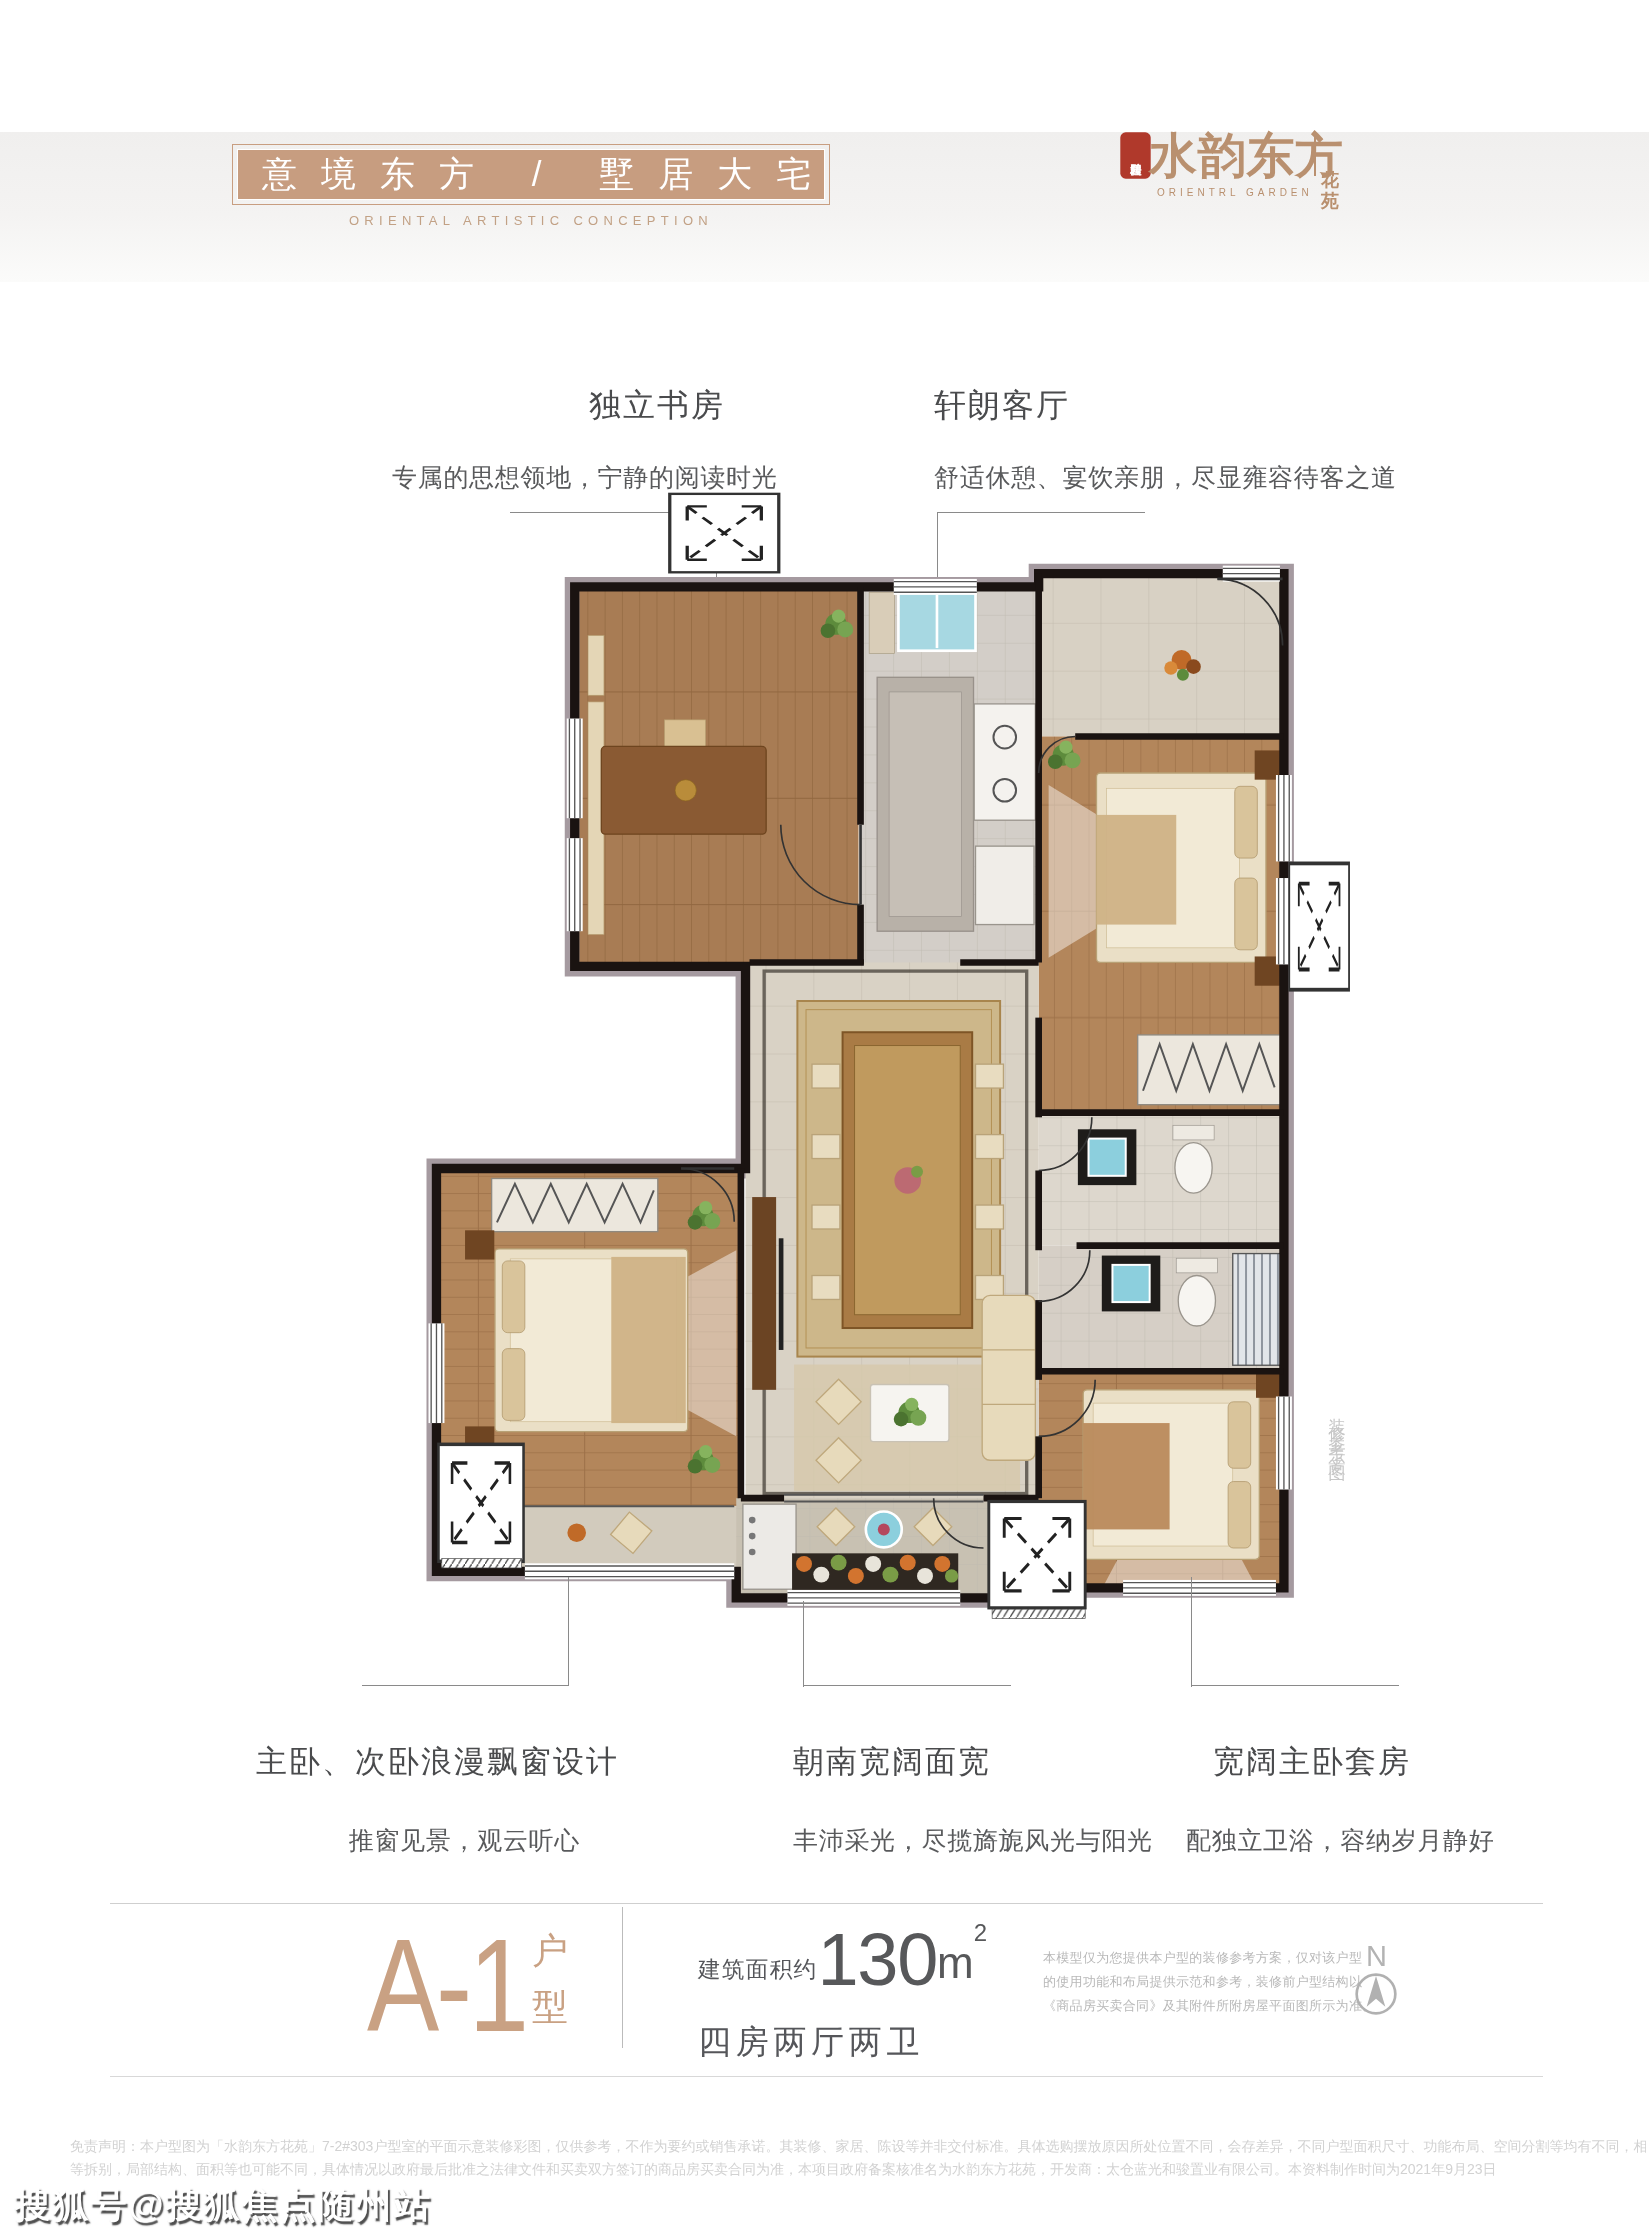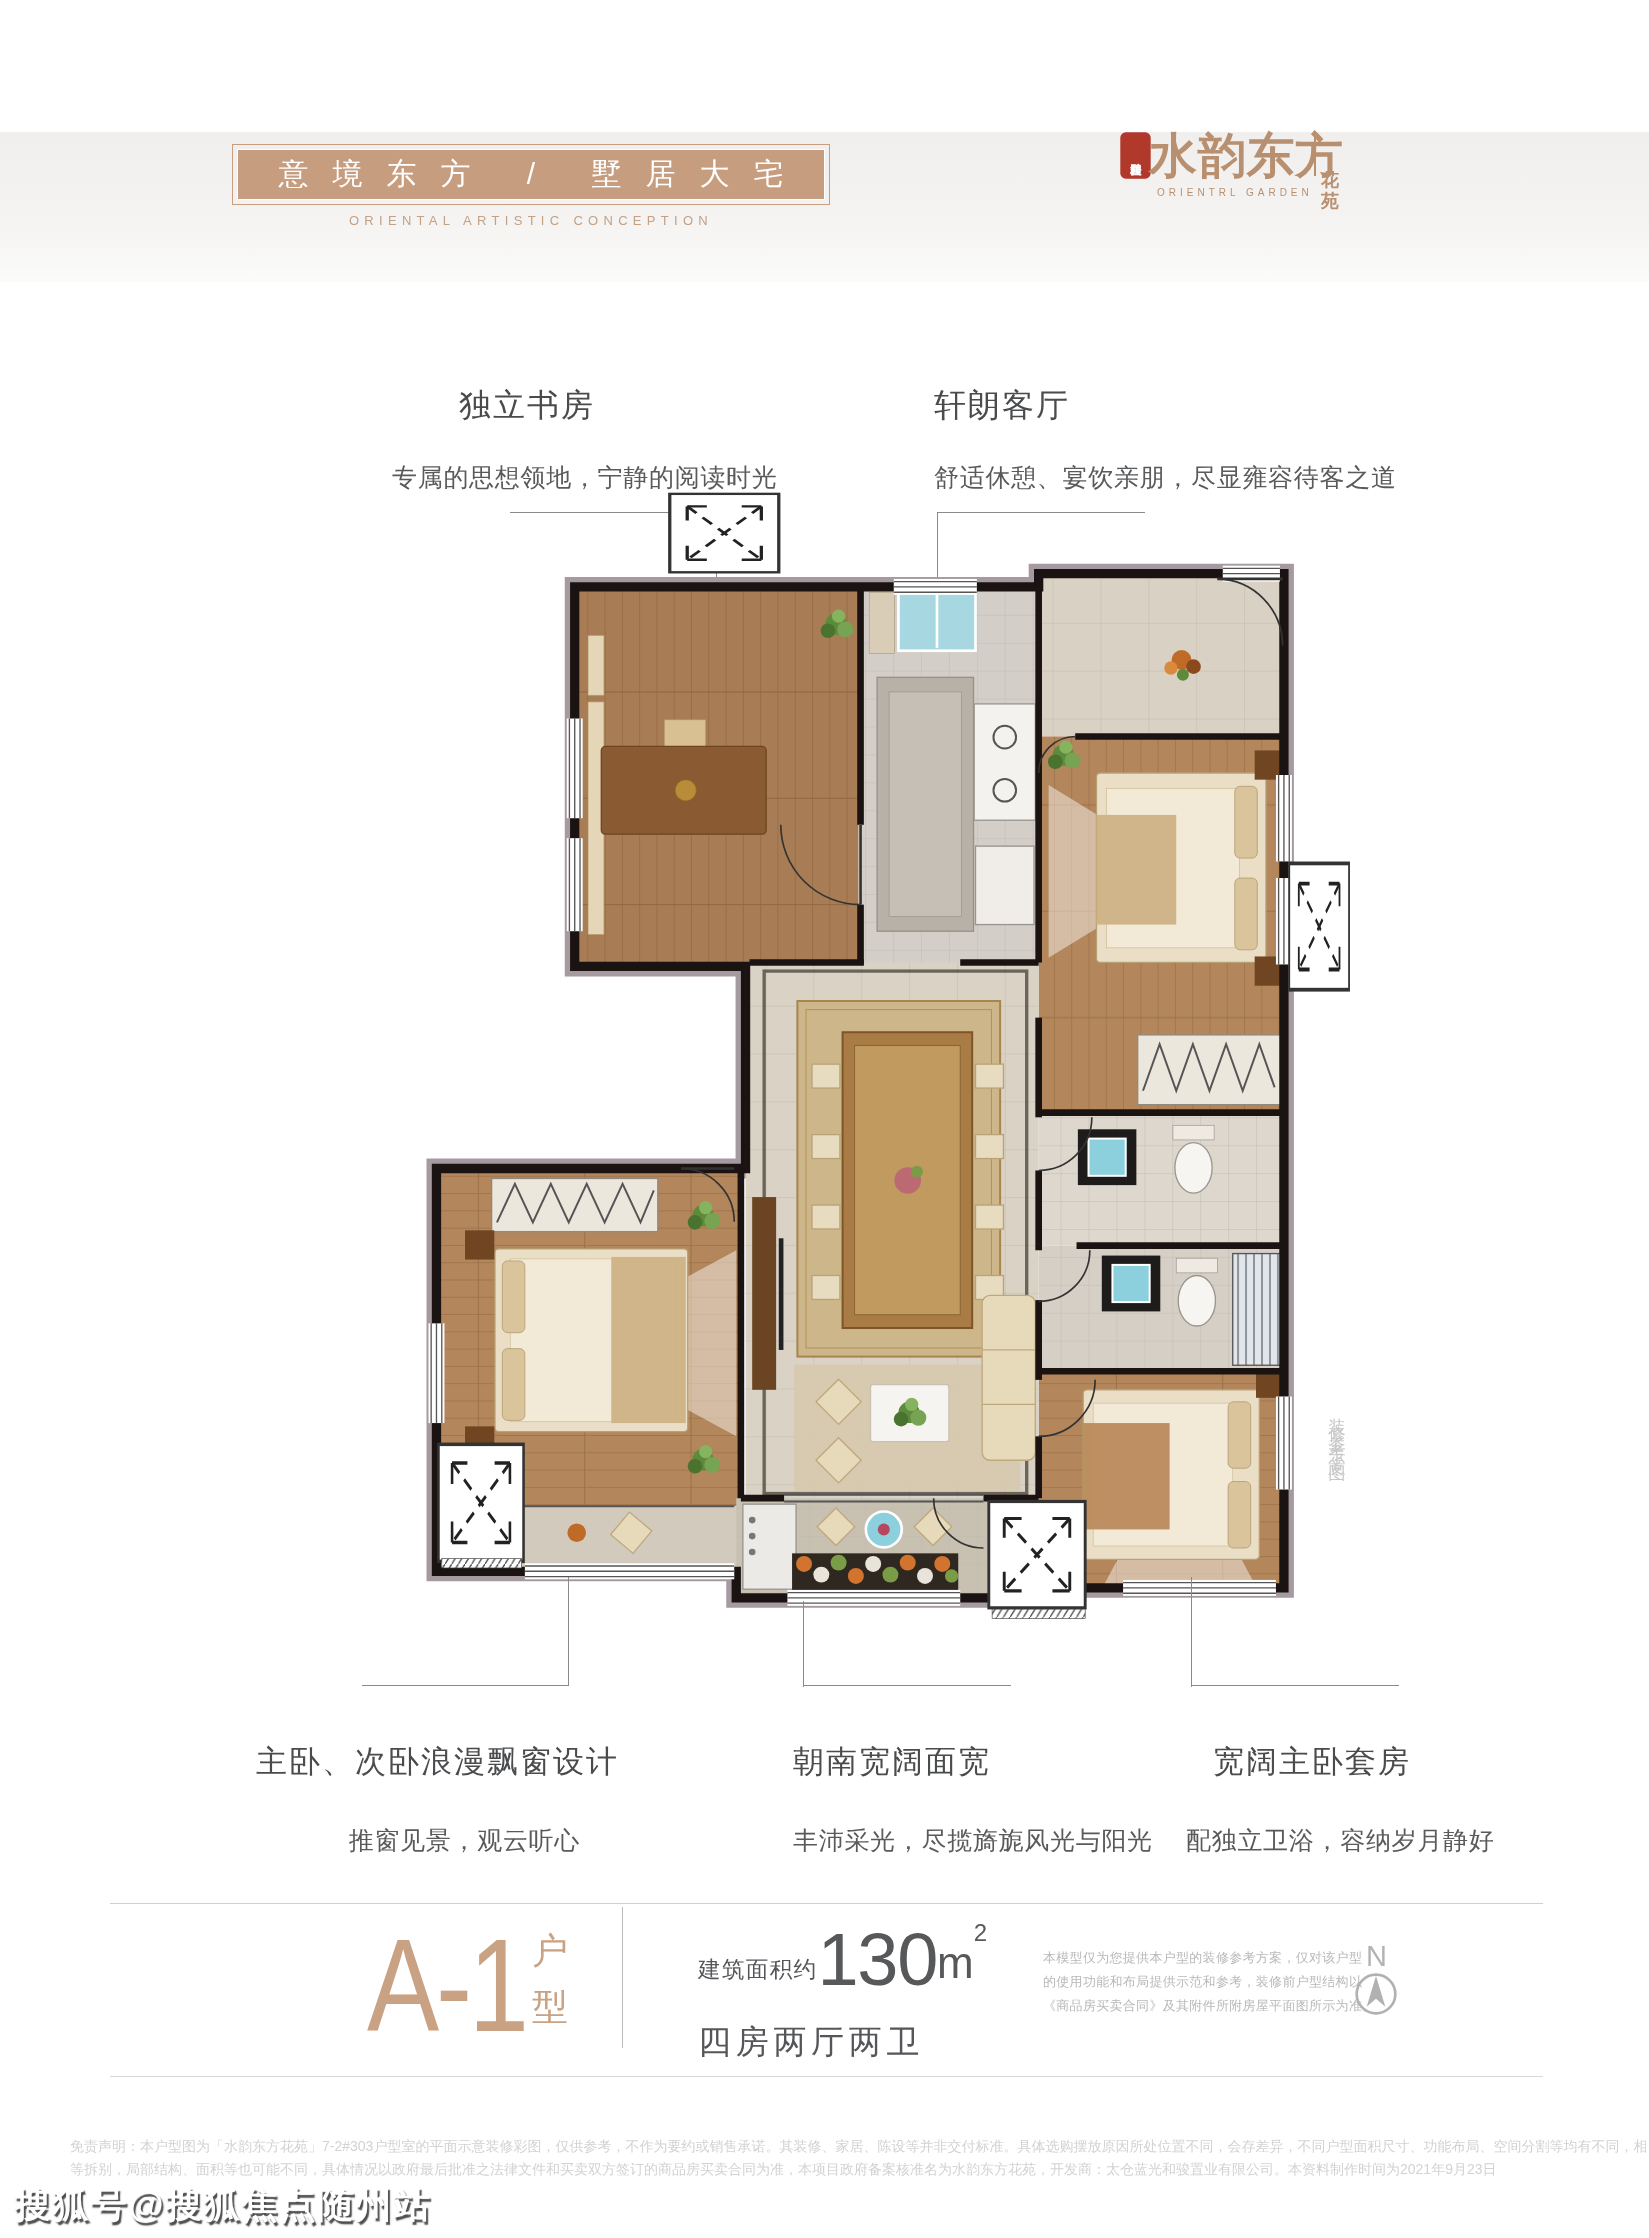--- a/index.html
+++ b/index.html
@@ -7,21 +7,21 @@
         font-family:"Liberation Sans","DejaVu Sans",sans-serif;}
   .abs{position:absolute;}
   
   #header-wash{left:0;top:132px;width:1650px;height:150px;
     background:linear-gradient(180deg,#f0efee 0%,#f4f3f2 55%,#fbfbfa 100%);}
   
   #banner{left:237px;top:149px;width:588px;height:51px;background:#c79d80;
     border:1.3px solid #ffffff;box-sizing:border-box;}
   #banner::after{content:"";position:absolute;inset:-6px;border:1.3px solid #c89e81;}
   #banner-title{width:100%;text-align:center;line-height:48px;color:#ffffff;
-    font-size:30px;letter-spacing:24px;text-indent:24px;white-space:nowrap;}
+    font-size:35px;letter-spacing:24px;text-indent:24px;white-space:nowrap;}
   #banner-sub{left:237px;top:213px;width:588px;text-align:center;color:#c2a185;
     font-size:13px;letter-spacing:5.3px;}
   
   #logo-seal{left:1121px;top:133px;width:29px;height:45px;background:#b0392b;border-radius:4.7px;
     box-shadow:0 0 0 0.7px #b0392b;display:flex;align-items:center;justify-content:center;}
   #logo-seal span{writing-mode:vertical-rl;color:#fff;font-size:11.3px;font-weight:bold;letter-spacing:1.3px;}
   #logo-name{left:1149px;top:124px;width:163px;height:57px;color:#b9906f;
     font-family:"DejaVu Serif","Liberation Serif",serif;font-weight:bold;font-size:48px;
     letter-spacing:0.7px;white-space:nowrap;}
   #logo-bar{left:1314px;top:136px;width:2px;height:40px;background:#b9906f;}
@@ -68,21 +68,21 @@
   <div id="banner-sub" class="abs">ORIENTAL ARTISTIC CONCEPTION</div>
 
   <div id="logo-seal" class="abs">
     <span>碧桂园</span>
   </div>
   <div id="logo-name" class="abs">水韵东方</div>
   <div id="logo-bar" class="abs"></div>
   <div id="logo-suffix" class="abs">花苑</div>
   <div id="logo-sub" class="abs">ORIENTRL GARDEN</div>
 
-  <div class="abs co-title" style="left:459px;top:384px;width:266px;">独立书房</div>
+  <div class="abs co-title" style="left:459px;top:384px;width:266px;text-align:right;">独立书房</div>
   <div class="abs co-desc" style="left:392px;top:461px;width:332px;text-align:right;">专属的思想领地，宁静的阅读时光</div>
   <div class="abs co-title" style="left:934px;top:384px;">轩朗客厅</div>
   <div class="abs co-desc" style="left:934px;top:461px;">舒适休憩、宴饮亲朋，尽显雍容待客之道</div>
 
   <div class="abs leader" style="left:510px;top:512px;width:207px;height:1.3px;"></div>
   <div class="abs leader" style="left:716px;top:512px;width:1.3px;height:367px;"></div>
   <div class="abs leader" style="left:937px;top:512px;width:208px;height:1.3px;"></div>
   <div class="abs leader" style="left:937px;top:512px;width:1.3px;height:136px;"></div>
 
   <svg class="abs" style="left:372px;top:459px;" width="997" height="1197" viewBox="560 690 1500 1800">

